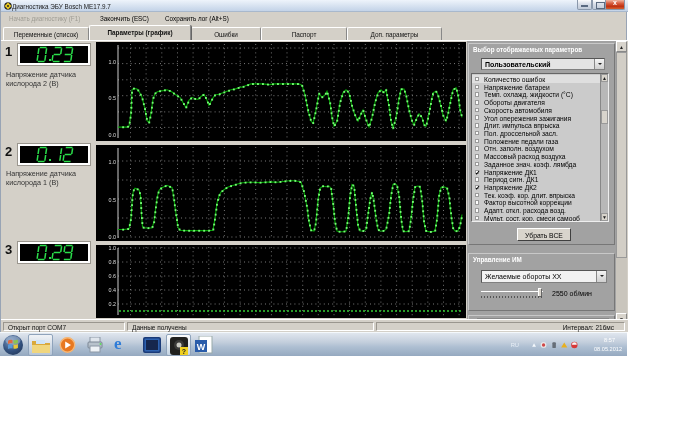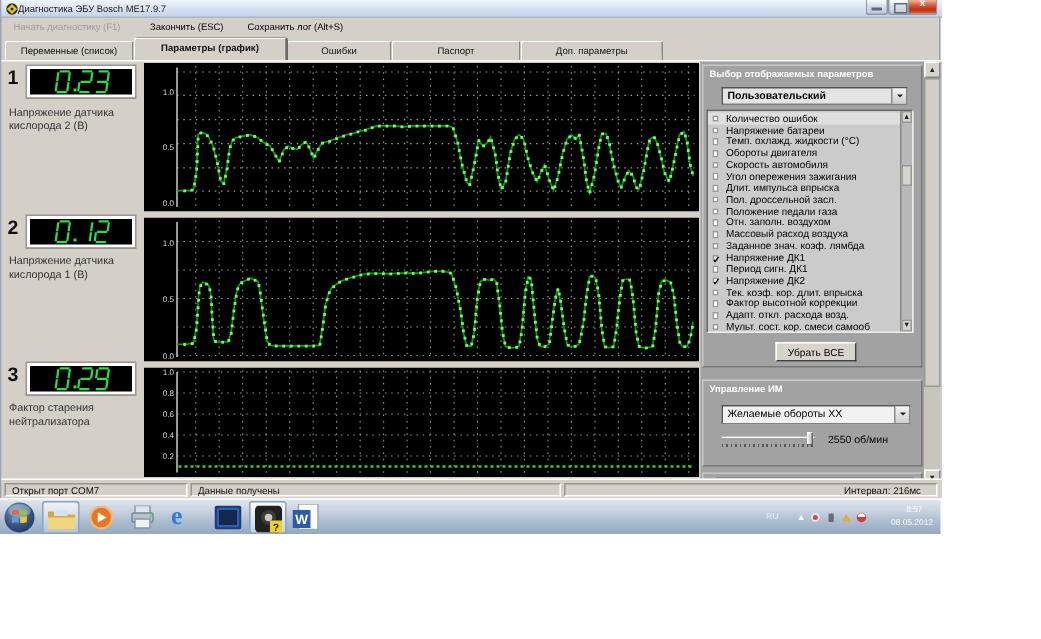--- a/index.html
+++ b/index.html
@@ -153,21 +153,20 @@
           <g transform="translate(45.0,1.5) skewX(-8)" stroke="#2ade4a" stroke-width="1.5" stroke-linecap="butt">
             <line x1="0.8" y1="0.1" x2="7.5" y2="0.1"></line>
             <line x1="7.7" y1="0.7" x2="7.7" y2="6.6"></line>
             <line x1="7.7" y1="7.4" x2="7.7" y2="13.3"></line>
             <line x1="0.0" y1="0.7" x2="0.0" y2="6.6"></line>
             <line x1="0.7" y1="7.0" x2="7.4" y2="7.0"></line>
             <line x1="0.8" y1="13.9" x2="7.5" y2="13.9"></line>
           </g>
         </svg>
       </div>
-    <div class="plabel" style="top:226px;">Фактор старения<br>нейтрализатора</div>
 
     <div class="graph" style="top:1px;height:99px;">
         <svg width="370" height="99" style="position:absolute;left:0;top:0">
           <rect width="370" height="99" fill="#000"></rect>
           <line x1="34.5" y1="2" x2="34.5" y2="97" stroke="#8f8f8f" stroke-width="0.8" stroke-dasharray="1 3.2"></line>
           <line x1="50.1" y1="2" x2="50.1" y2="97" stroke="#8f8f8f" stroke-width="0.8" stroke-dasharray="1 3.2"></line>
           <line x1="65.8" y1="2" x2="65.8" y2="97" stroke="#8f8f8f" stroke-width="0.8" stroke-dasharray="1 3.2"></line>
           <line x1="81.5" y1="2" x2="81.5" y2="97" stroke="#8f8f8f" stroke-width="0.8" stroke-dasharray="1 3.2"></line>
           <line x1="97.1" y1="2" x2="97.1" y2="97" stroke="#8f8f8f" stroke-width="0.8" stroke-dasharray="1 3.2"></line>
           <line x1="112.8" y1="2" x2="112.8" y2="97" stroke="#8f8f8f" stroke-width="0.8" stroke-dasharray="1 3.2"></line>

